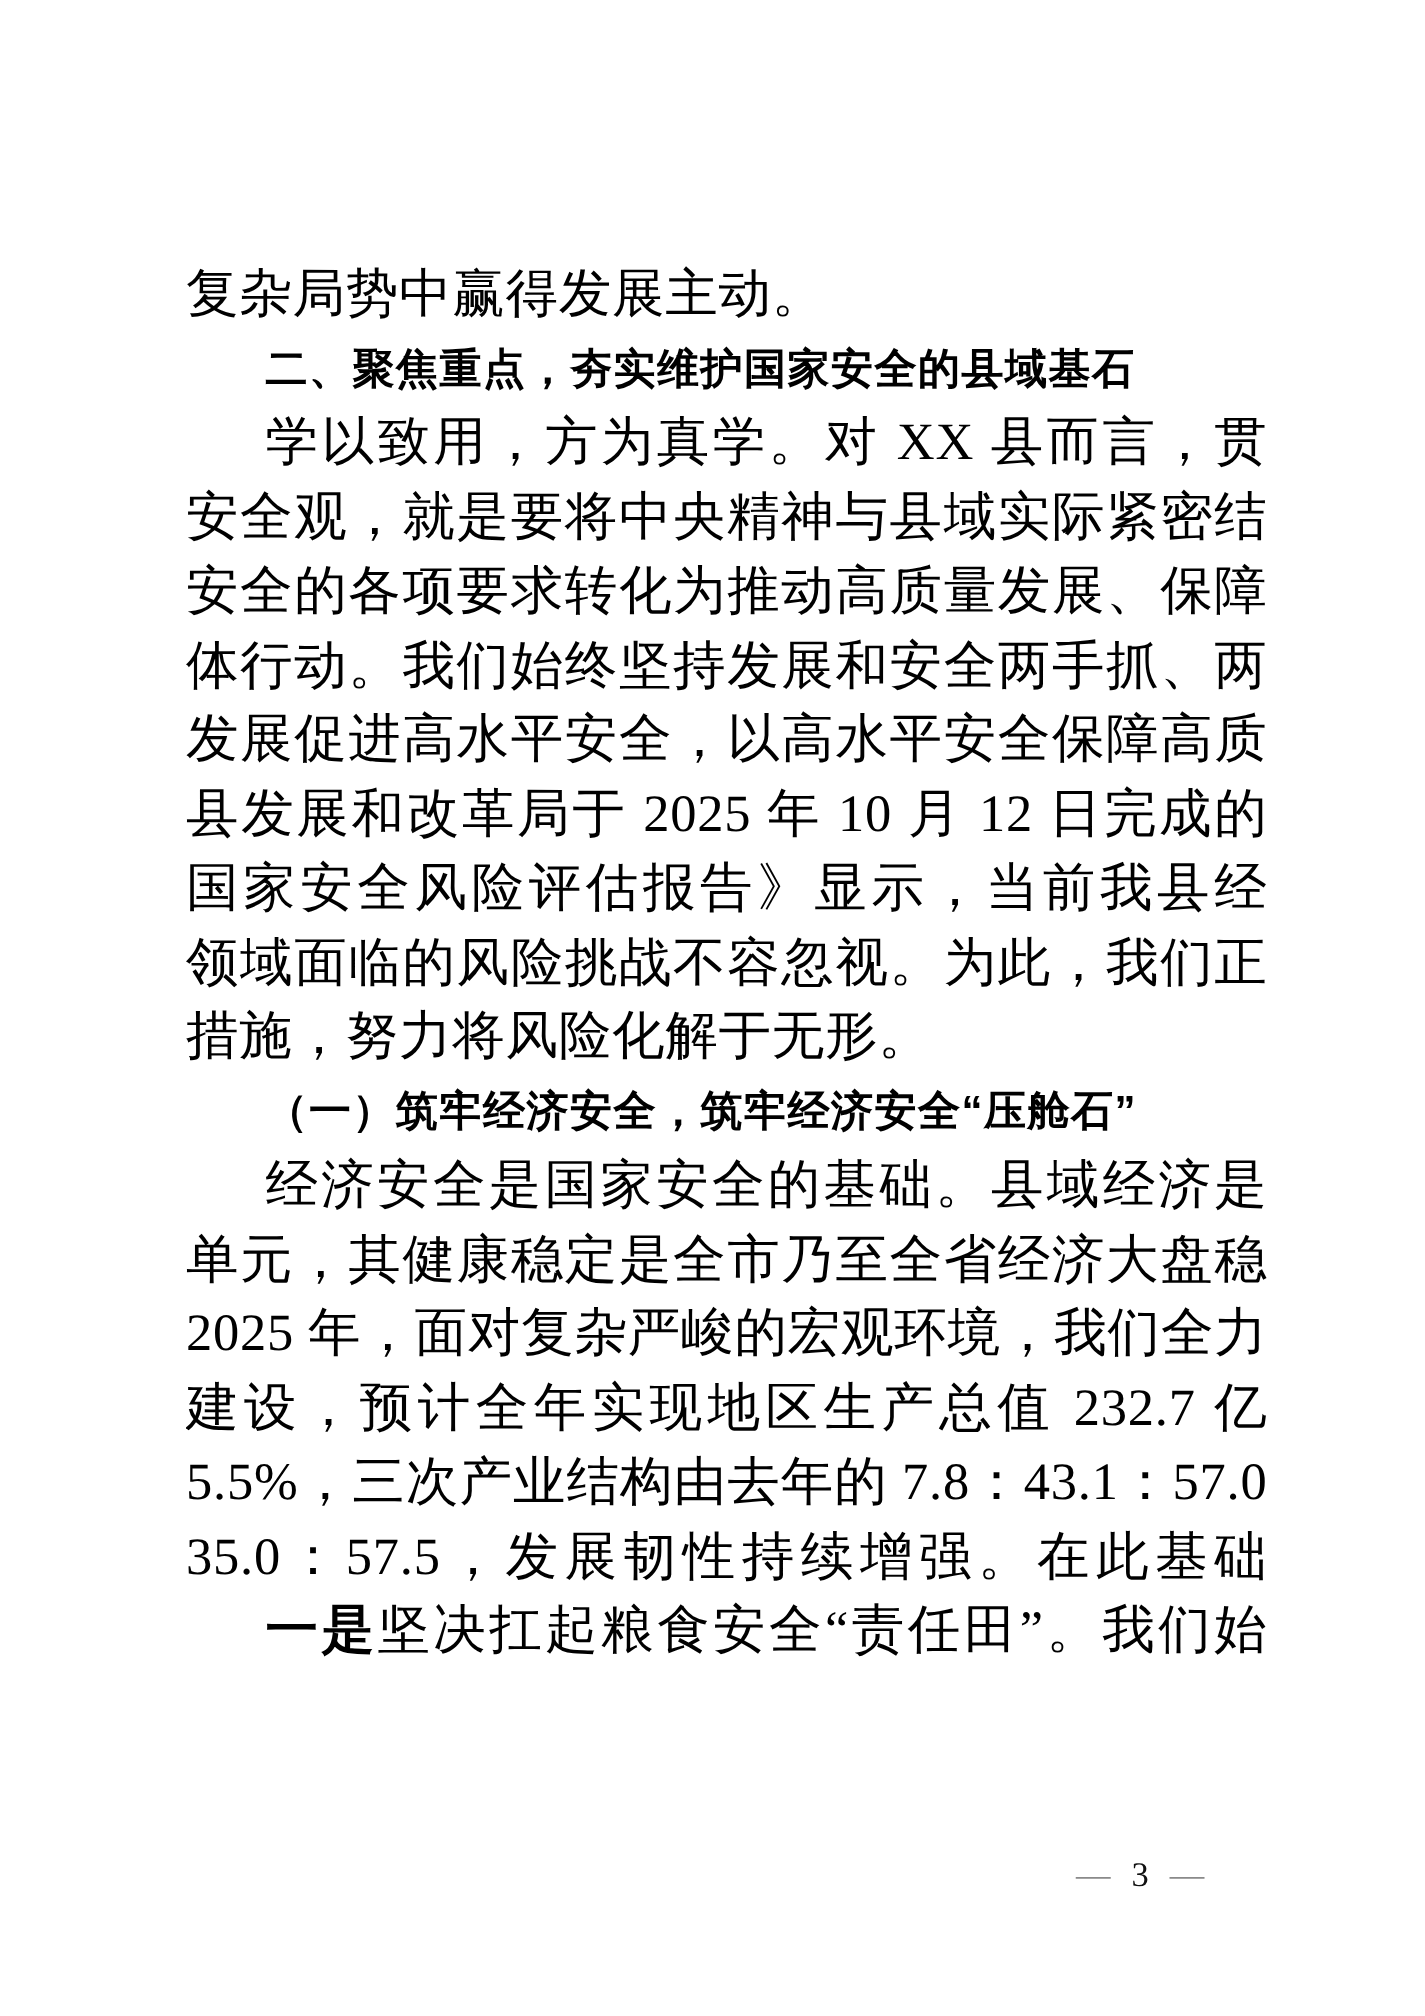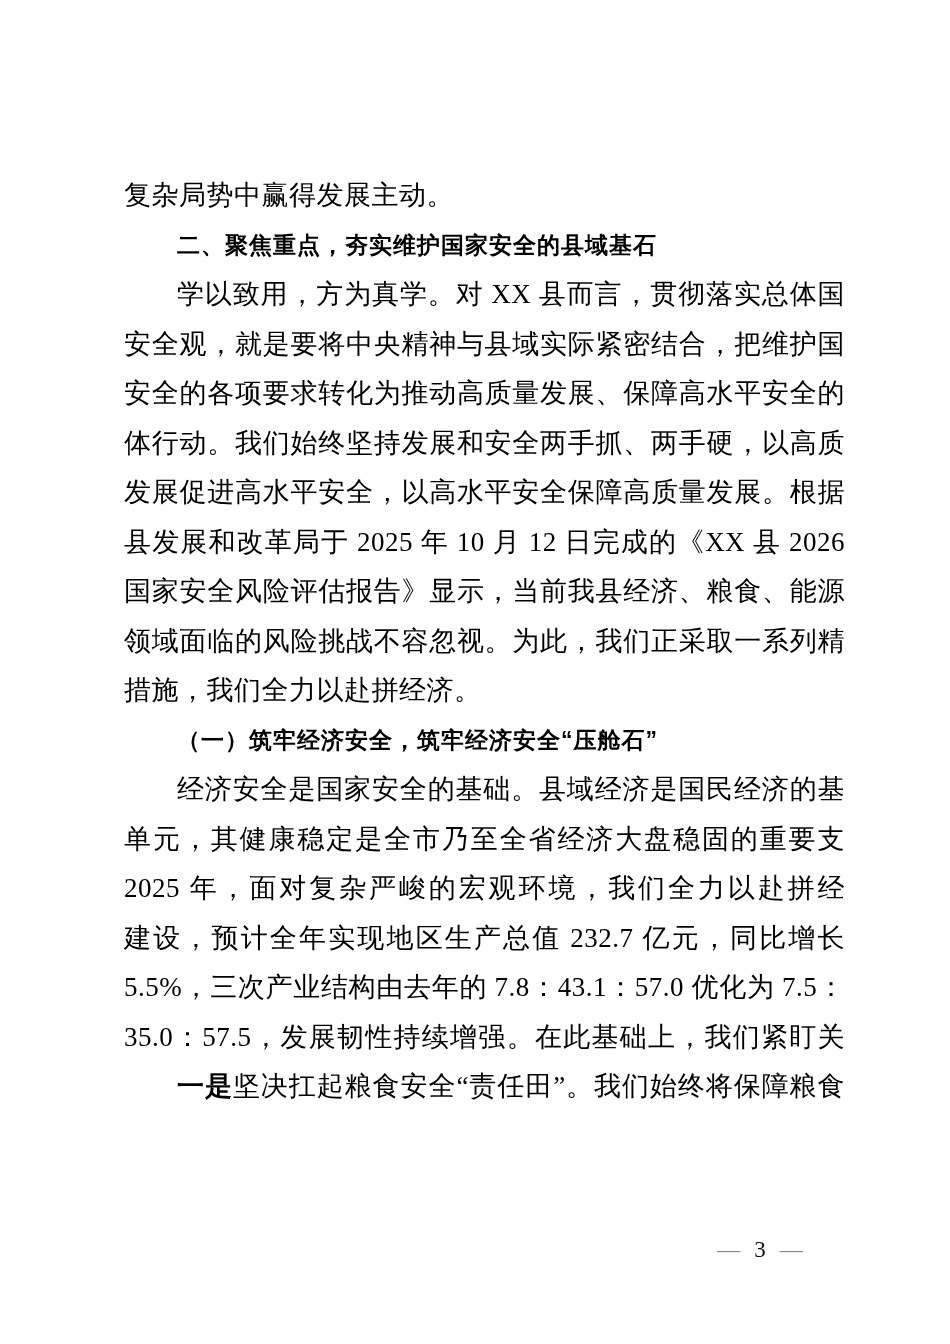--- a/index.html
+++ b/index.html
@@ -22,38 +22,38 @@
   }
   .doc-body {
     position: absolute;
     top: 171px;
     left: 124px;
     width: 721px;
   }
   .line {
     height: 49.5px;
     line-height: 49.5px;
-    font-size: 27px;
+    font-size: 35px;
     white-space: nowrap;
     text-align: left;
     letter-spacing: 0.5px;
   }
   .line.fill {
     text-align: justify;
     text-align-last: justify;
     white-space: normal;
     overflow: hidden;
   }
   .line.indent {
     text-indent: 53px;
   }
   .heading-line {
     font-family: "Liberation Sans", "DejaVu Sans", sans-serif;
     font-weight: 700;
-    font-size: 23px;
+    font-size: 28px;
     letter-spacing: 1px;
   }
   .lead {
     font-family: Liberation Mono, monospace;
     font-weight: 700;
   }
   .footer {
     position: absolute;
     top: 1234px;
     left: 690px;
@@ -87,21 +87,21 @@
       </div>
       <div class="block">
         <div class="line indent fill">学以致用，方为真学。对 XX 县而言，贯彻落实总体国家</div>
         <div class="line fill">安全观，就是要将中央精神与县域实际紧密结合，把维护国家</div>
         <div class="line fill">安全的各项要求转化为推动高质量发展、保障高水平安全的具</div>
         <div class="line fill">体行动。我们始终坚持发展和安全两手抓、两手硬，以高质量</div>
         <div class="line fill">发展促进高水平安全，以高水平安全保障高质量发展。根据我</div>
         <div class="line fill">县发展和改革局于 2025 年 10 月 12 日完成的《XX 县 2026 年度</div>
         <div class="line fill">国家安全风险评估报告》显示，当前我县经济、粮食、能源等</div>
         <div class="line fill">领域面临的风险挑战不容忽视。为此，我们正采取一系列精准</div>
-        <div class="line">措施，我们全力以赴拼经济。</div>
+        <div class="line">措施，努力将风险化解于无形。</div>
       </div>
       <div class="block">
         <div class="line heading-line indent">（一）筑牢经济安全，筑牢经济安全“压舱石”</div>
       </div>
       <div class="block">
         <div class="line indent fill">经济安全是国家安全的基础。县域经济是国民经济的基本</div>
         <div class="line fill">单元，其健康稳定是全市乃至全省经济大盘稳固的重要支撑。</div>
         <div class="line fill">2025 年，面对复杂严峻的宏观环境，我们全力以赴拼经济、搞</div>
         <div class="line fill">建设，预计全年实现地区生产总值 232.7 亿元，同比增长</div>
         <div class="line fill">5.5%，三次产业结构由去年的 7.8：43.1：57.0 优化为 7.5：</div>

